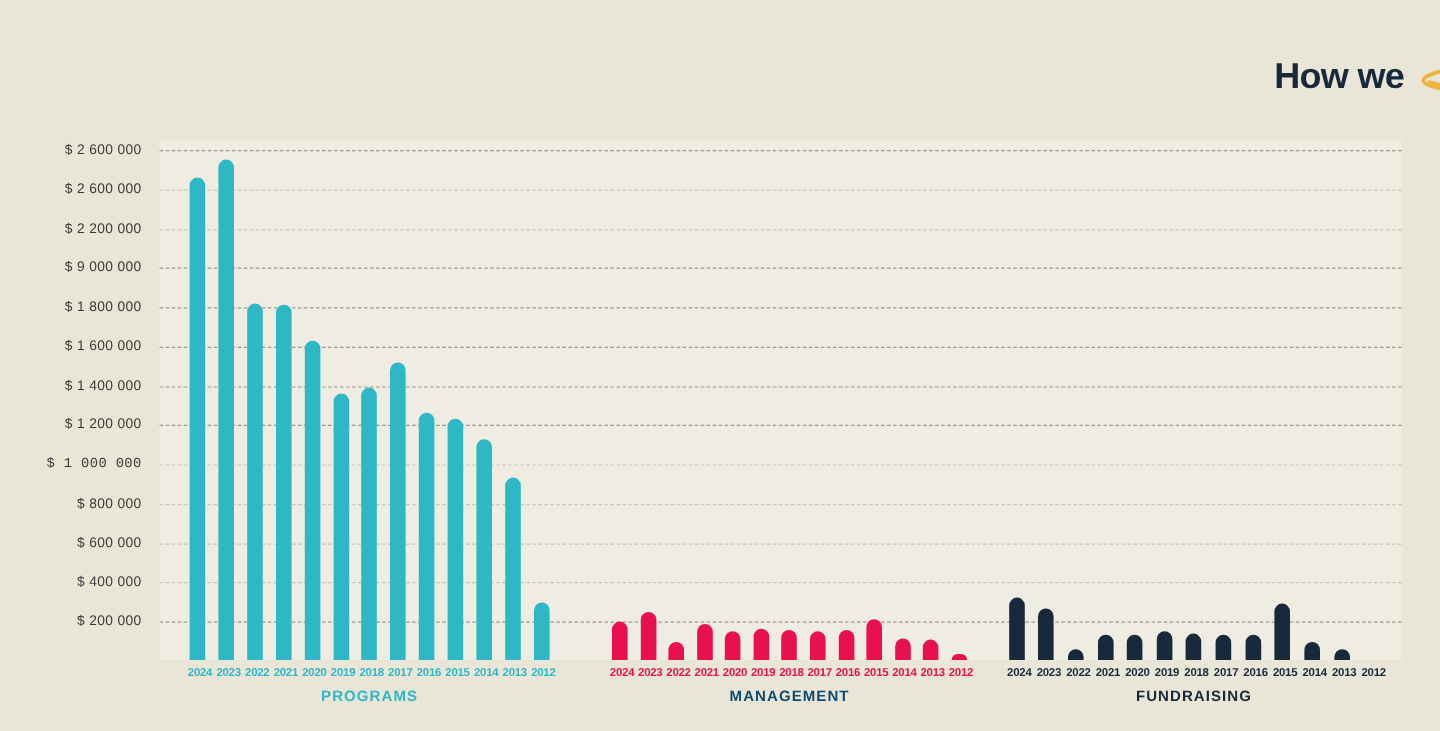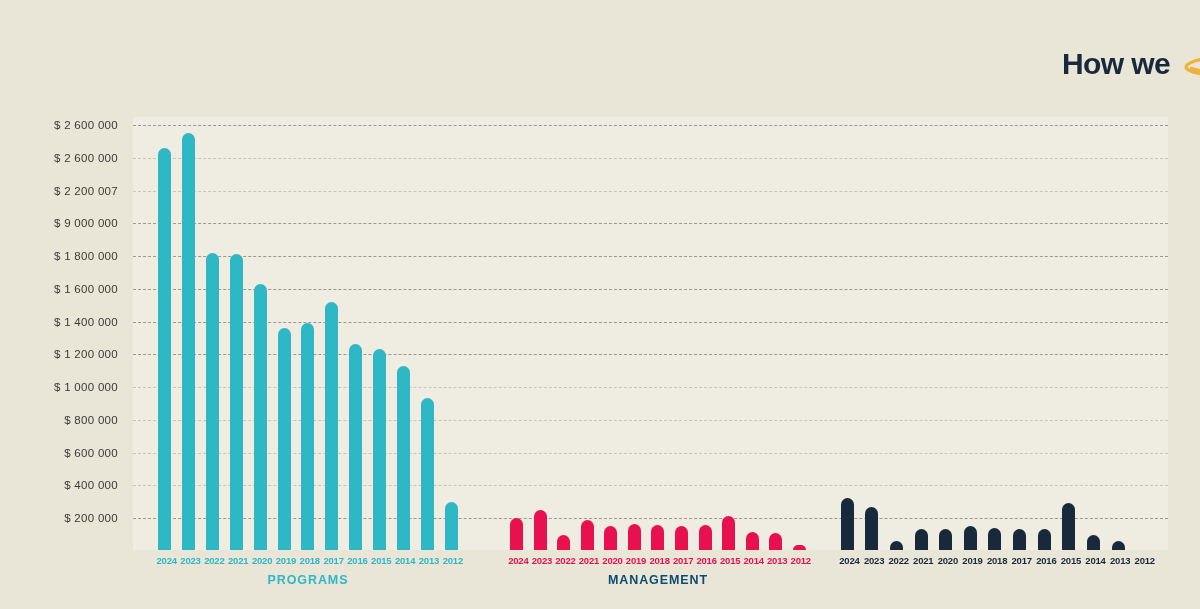--- a/index.html
+++ b/index.html
@@ -92,27 +92,27 @@
     <svg id="title-ellipse" viewBox="0 0 245 42" preserveAspectRatio="none">
       <ellipse cx="122" cy="21" rx="118" ry="15" fill="none" stroke="#edb23a" stroke-width="3.2" transform="rotate(-2 122 21)"></ellipse>
       <path d="M8 26 C 60 42, 190 38, 238 16" fill="none" stroke="#edb23a" stroke-width="3"></path>
     </svg>
     <span class="title-bold">How we</span>
   </div>
 
   <div id="y-axis">
       <div class="y-label" style="top: 8px;">$ 2 600 000</div>
       <div class="y-label" style="top: 40.75px;">$ 2 600 000</div>
-      <div class="y-label" style="top: 73.5px;">$ 2 200 007</div>
+      <div class="y-label" style="top: 73.5px;">$ 2 200 000</div>
       <div class="y-label" style="top: 106.25px;">$ 9 000 000</div>
       <div class="y-label" style="top: 139px;">$ 1 800 000</div>
       <div class="y-label" style="top: 171.75px;">$ 1 600 000</div>
       <div class="y-label" style="top: 204.5px;">$ 1 400 000</div>
       <div class="y-label" style="top: 237.25px;">$ 1 200 000</div>
-      <div class="y-label" style="top: 270px;">$ 1 000 000</div>
+      <div class="y-label" style="top: 270px; font-family: Liberation Mono, monospace;">$ 1 000 000</div>
       <div class="y-label" style="top: 302.75px;">$ 800 000</div>
       <div class="y-label" style="top: 335.5px;">$ 600 000</div>
       <div class="y-label" style="top: 368.25px;">$ 400 000</div>
       <div class="y-label" style="top: 401px;">$ 200 000</div>
     </div>
 
   <div id="plot">
       <div class="gridline" style="top: 8px;"></div>
       <div class="gridline faint" style="top: 40.75px;"></div>
       <div class="gridline faint" style="top: 73.5px;"></div>
@@ -294,16 +294,17 @@
           <div class="year">2020</div>
           <div class="year">2019</div>
           <div class="year">2018</div>
           <div class="year">2017</div>
           <div class="year">2016</div>
           <div class="year">2015</div>
           <div class="year">2014</div>
           <div class="year">2013</div>
           <div class="year">2012</div>
         </div>
+        <div class="group-title">FUNDRAISING</div>
       </div>
     </div>
 
 </div>
 
 </body></html>

